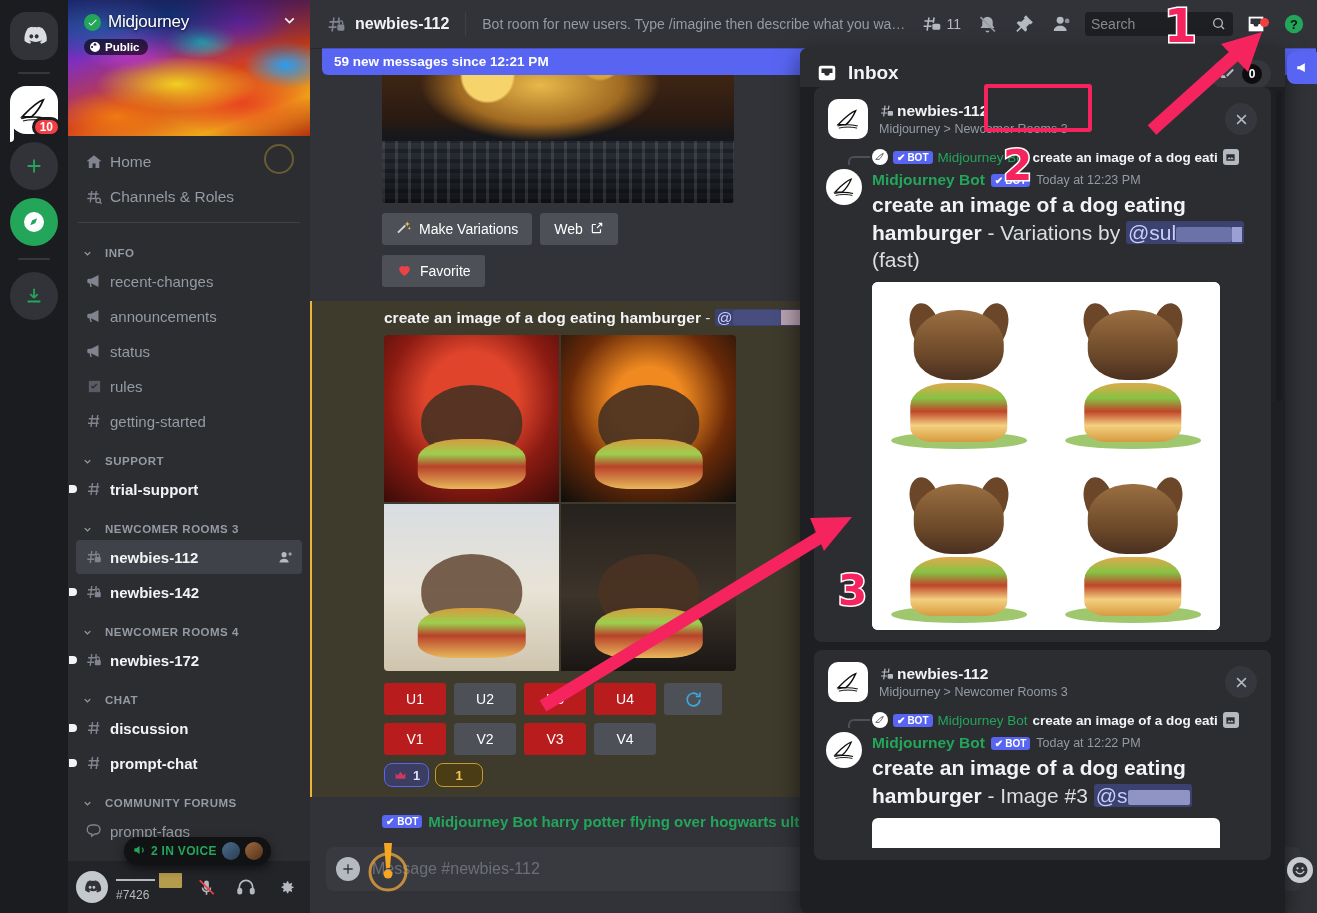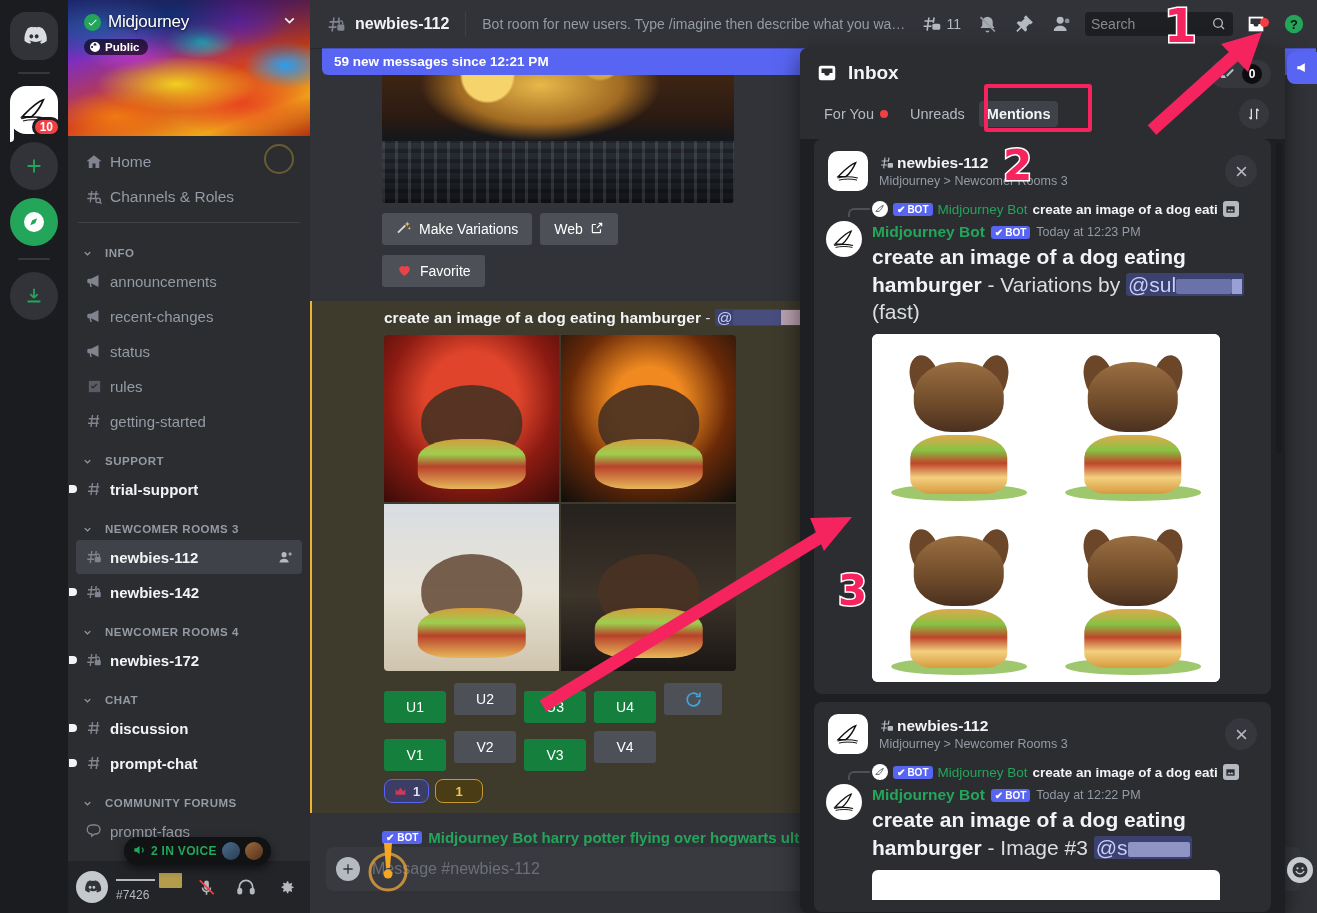--- a/index.html
+++ b/index.html
@@ -202,21 +202,21 @@
     width:62%;height:30%;border-radius:40% 40% 30% 30%;
     background:linear-gradient(180deg,#d79b3d 0%,#9ccf4f 30%,#b8422a 55%,#e8b85a 100%);}
 
   .ubtn-grid { margin:12px 0 0 72px; }
   .urow { display:flex; gap:8px; margin-bottom:8px; }
   .ub {
     width:62px; height:32px; border-radius:3px; border:none; cursor:pointer;
     color:#fff; font-size:14px; font-weight:500; display:flex;
     align-items:center; justify-content:center; font-family:"Liberation Sans", sans-serif;
   }
-  .ub.primary { background:#15803d;margin-top:8px; }
+  .ub.primary { background:#b91c1c; }
   .ub.secondary { background:#4e5058; }
   .ub.icon { width:58px; background:#4e5058; }
   .react-row { display:flex; gap:6px; margin-top:2px; }
   .react {
     height:24px; border-radius:8px; display:flex; align-items:center; gap:5px;
     padding:0 8px; font-size:13px; font-weight:bold; cursor:pointer;
   }
   .react.r1 { background:#3b3d63; border:1px solid #5865f2; color:#dee0fc; }
   .react.r2 { background:#4a3c14; border:1px solid #c59a2e; color:#f0c555; min-width:48px; justify-content:center;}
 
@@ -417,29 +417,29 @@
             <path d="M6 9l6 6 6-6"></path>
           </svg>
         <span>INFO</span>
       </div>
       <div class="chan-item">
         <span class="ico">
             <svg width="18" height="18" viewBox="0 0 24 24" fill="currentColor">
               <path d="M18 4 8 9H5a2 2 0 0 0-2 2v2a2 2 0 0 0 2 2h1l1 5h2l-1-5 10 5z"></path>
             </svg>
           </span>
-        <span>announcements</span>
+        <span>recent-changes</span>
       </div>
       <div class="chan-item">
         <span class="ico">
             <svg width="18" height="18" viewBox="0 0 24 24" fill="currentColor">
               <path d="M18 4 8 9H5a2 2 0 0 0-2 2v2a2 2 0 0 0 2 2h1l1 5h2l-1-5 10 5z"></path>
             </svg>
           </span>
-        <span>recent-changes</span>
+        <span>announcements</span>
       </div>
       <div class="chan-item">
         <span class="ico">
             <svg width="18" height="18" viewBox="0 0 24 24" fill="currentColor">
               <path d="M18 4 8 9H5a2 2 0 0 0-2 2v2a2 2 0 0 0 2 2h1l1 5h2l-1-5 10 5z"></path>
             </svg>
           </span>
         <span>status</span>
       </div>
       <div class="chan-item">
@@ -827,37 +827,20 @@
         <span class="t">Inbox</span>
       </div>
       <div class="inbox-topright">
         <span class="round-pill">
           <svg width="17" height="17" viewBox="0 0 24 24" fill="currentColor">
               <path d="M3 17h7l-2-4H3z"></path>
               <path d="M10 13 19 4l2 2-9 9z"></path>
             </svg>
           <span class="zero-badge">0</span>
         </span>
-      </div>
-      <div class="tabs">
-        <div class="tab">
-          <span>For You</span>
-          <span class="dot-red"></span>
-        </div>
-        <div class="tab">
-          <span>Unreads</span>
-        </div>
-        <div class="tab active">
-          <span>Mentions</span>
-        </div>
-        <div class="sort-btn">
-          <svg width="16" height="16" viewBox="0 0 24 24" fill="none" stroke="currentColor" stroke-width="2">
-              <path d="M8 4v16M8 20l-3-3M16 20V4M16 4l3 3"></path>
-            </svg>
-        </div>
       </div>
     </div>
 
     <div class="inbox-body">
       <div class="ib-scroll"></div>
 
       <div class="inbox-card" style="margin-top:0;">
         <div class="ic-head">
           <div class="ic-avatar">
             <svg width="28" height="22" viewBox="0 0 40 30">

